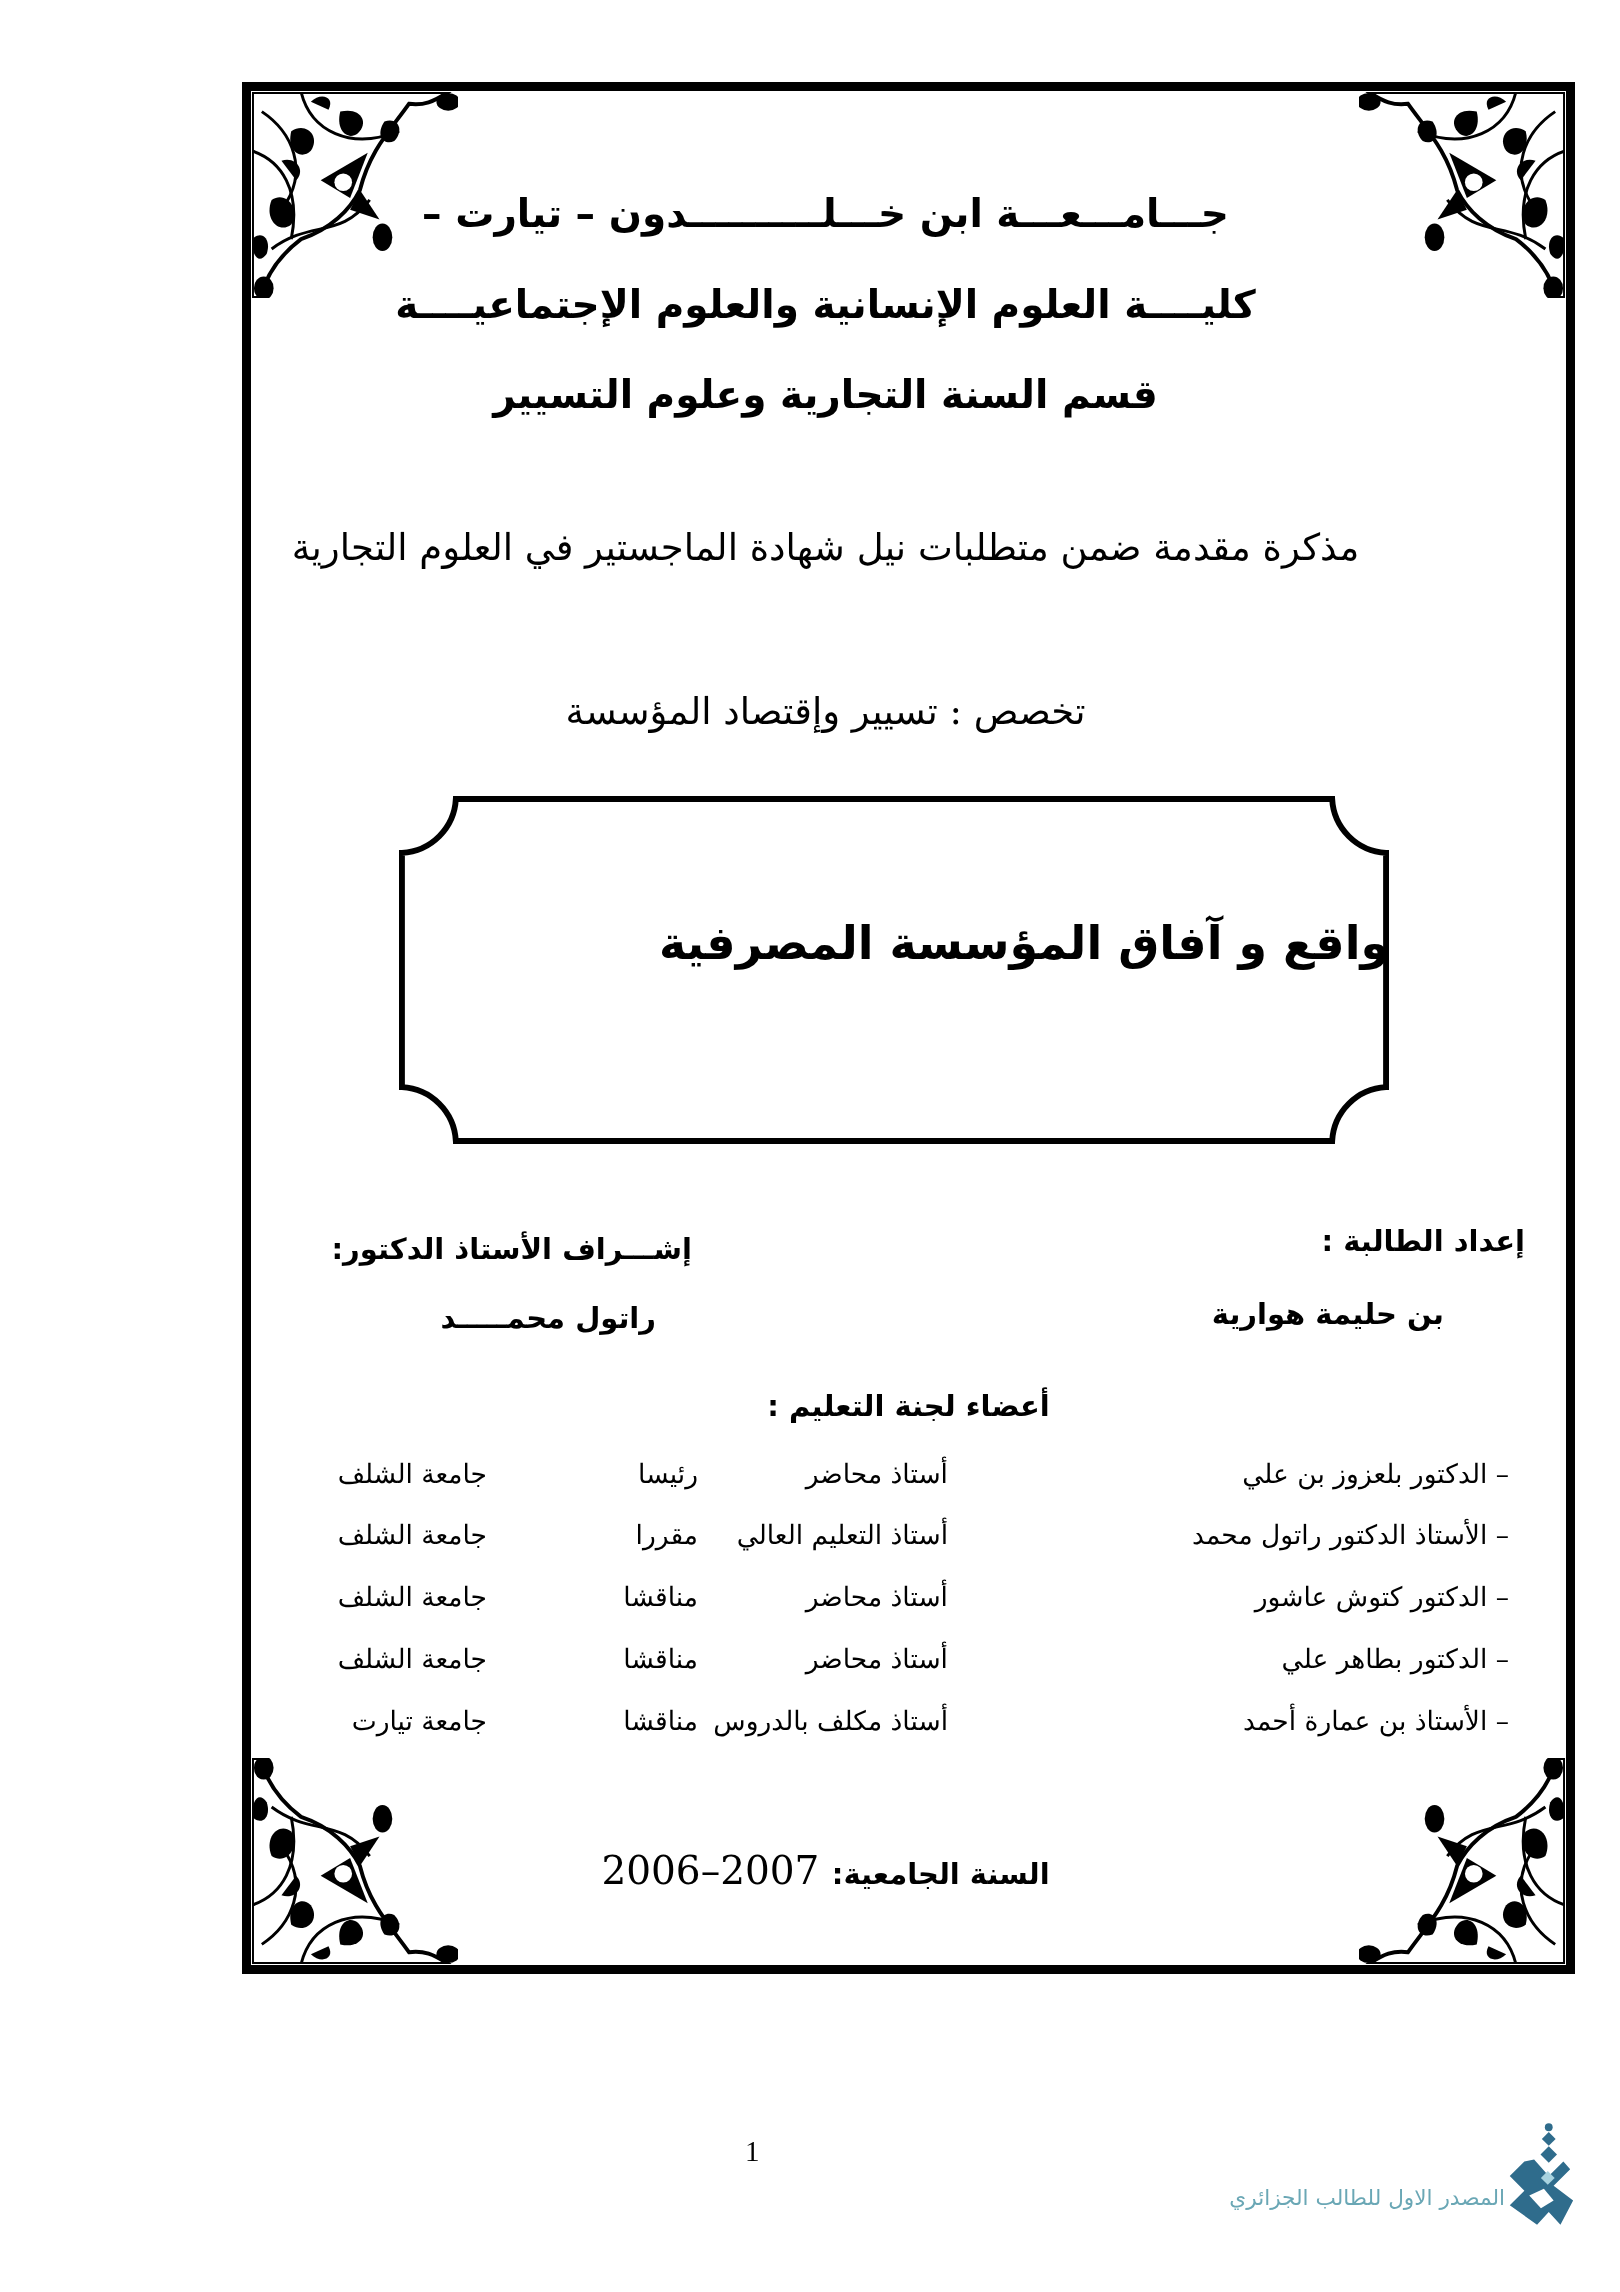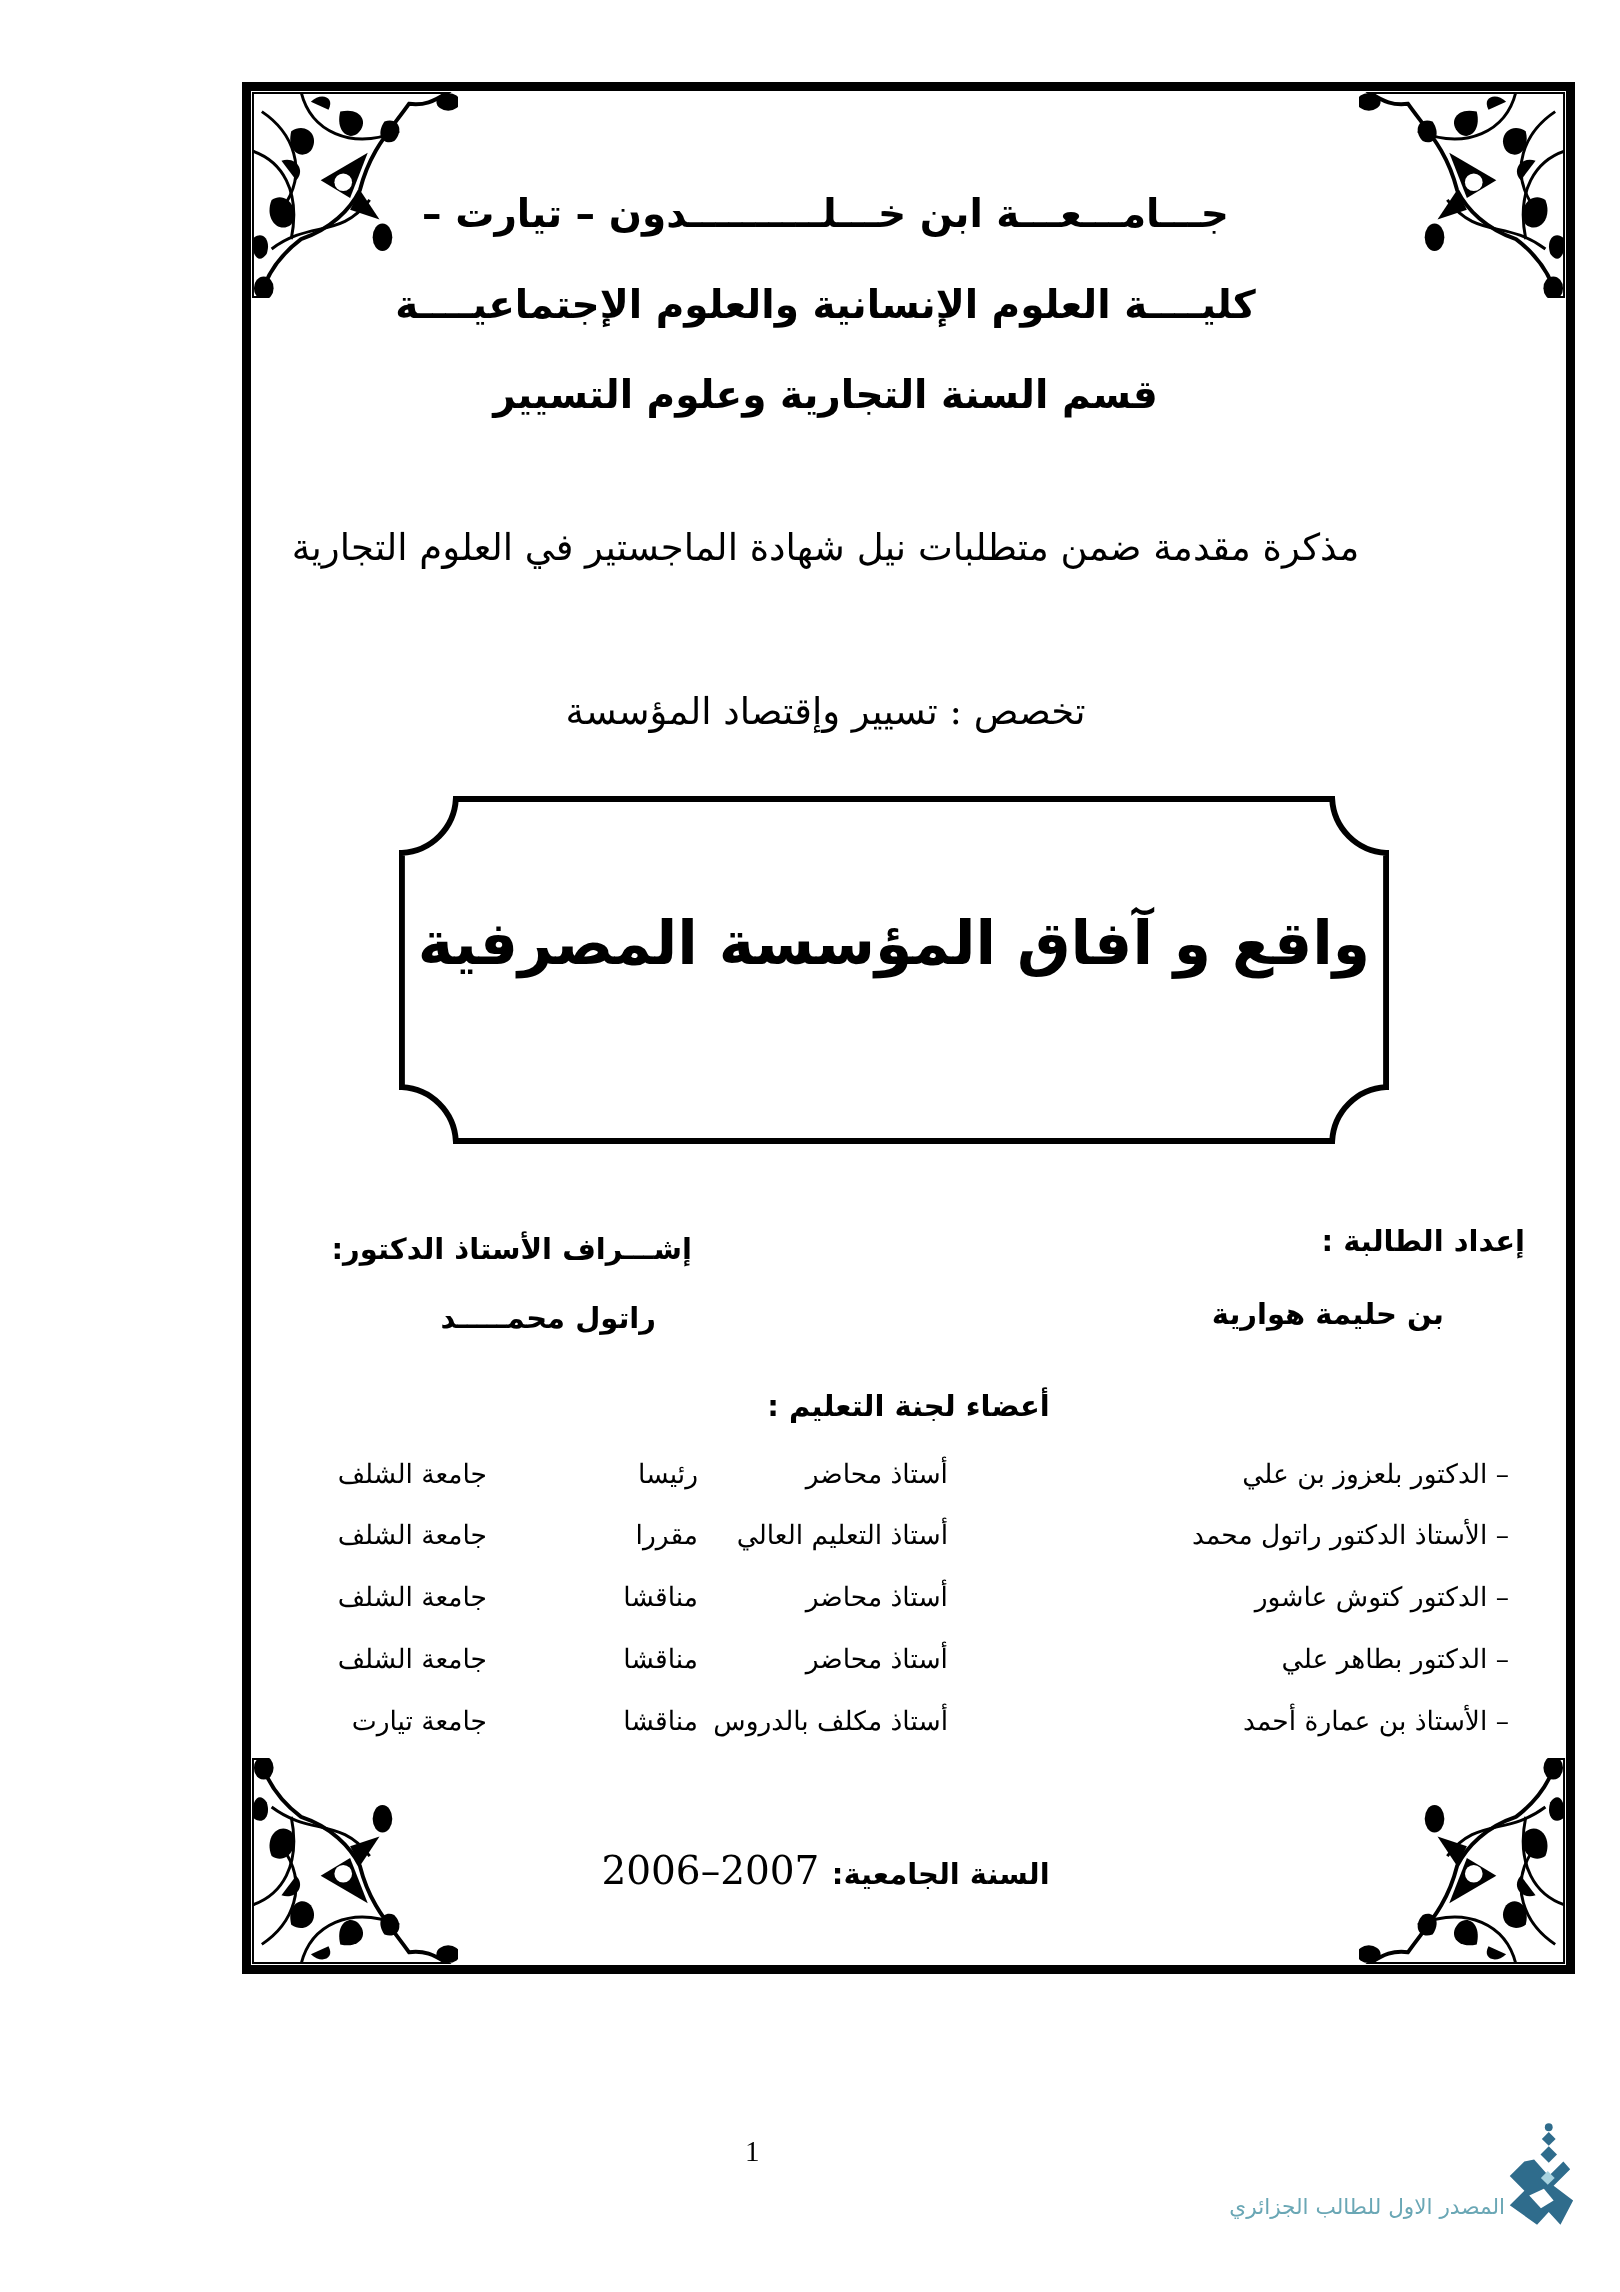--- a/index.html
+++ b/index.html
@@ -9,34 +9,34 @@
   .corner svg { width:100%; height:100%; display:block; }
   .c-tl { left:252px; top:92px; }
   .c-tr { left:1359px; top:92px; transform:scaleX(-1); }
   .c-bl { left:252px; top:1758px; transform:scaleY(-1); }
   .c-br { left:1359px; top:1758px; transform:scale(-1,-1); }
   .center-line { position:absolute; left:242px; width:1167px; text-align:center; direction:rtl; white-space:nowrap; }
   .hdr { font-family:"DejaVu Sans", sans-serif; font-weight:bold; font-size:39px; line-height:49px; }
   .sub { font-family:"DejaVu Serif", serif; font-size:37px; line-height:49px; }
   .titlebox { position:absolute; left:399px; top:796px; width:990px; height:348px; }
   .titlebox svg { position:absolute; left:0; top:0; width:100%; height:100%; }
-  .title-line { position:absolute; left:0; width:100%; text-align:center; direction:rtl; font-family:"DejaVu Sans", sans-serif; font-weight:bold; font-size:60px; line-height:78px; }
+  .title-line { position:absolute; left:0; width:100%; text-align:right; direction:rtl; font-family:"DejaVu Sans", sans-serif; font-weight:bold; font-size:46px; line-height:78px; }
   .lbl { position:absolute; direction:rtl; white-space:nowrap; font-family:"DejaVu Sans", sans-serif; font-weight:bold; font-size:29px; line-height:39px; }
   .row { position:absolute; left:242px; width:1333px; height:43px; direction:rtl; font-family:"DejaVu Serif", serif; font-size:26.5px; line-height:43px; }
   .row span { position:absolute; white-space:nowrap; }
   .col-name { right:66px; }
   .col-title { right:627px; }
   .col-role { right:877px; }
   .col-univ { right:1088px; }
   .year { font-family:"DejaVu Serif", serif; font-size:39px; line-height:55px; }
   .year .lbl-ar { font-family:"DejaVu Sans", sans-serif; font-weight:bold; font-size:29px; }
   .pagenum { position:absolute; left:745px; top:2135px; font-family:"Liberation Serif", serif; font-size:29px; }
   .logo { position:absolute; left:1137px; top:2122px; width:441px; height:108px; }
   .logo-text { position:absolute; left:0; top:17.6px; font-family:"Liberation Sans", sans-serif; font-size:45px; line-height:49px; color:#5fa1b0; letter-spacing:1px; white-space:nowrap; }
-  .logo-sub { position:absolute; left:0; top:71px; width:368px; text-align:right; direction:rtl; font-family:"DejaVu Sans", sans-serif; font-size:21.6px; line-height:27.4px; color:#6aa7b5; white-space:nowrap; }
+  .logo-sub { position:absolute; left:0; top:62px; width:368px; text-align:right; direction:rtl; font-family:"DejaVu Sans", sans-serif; font-size:21.6px; line-height:27.4px; color:#6aa7b5; white-space:nowrap; }
   .logo-icon { position:absolute; left:363px; top:0; width:78px; height:108px; }
 </style>
 </head>
 <body>
 
 <div class="frame"></div>
 
 <div class="corner c-tl">
   <svg viewBox="0 0 210 210">
     <g fill="#000">

